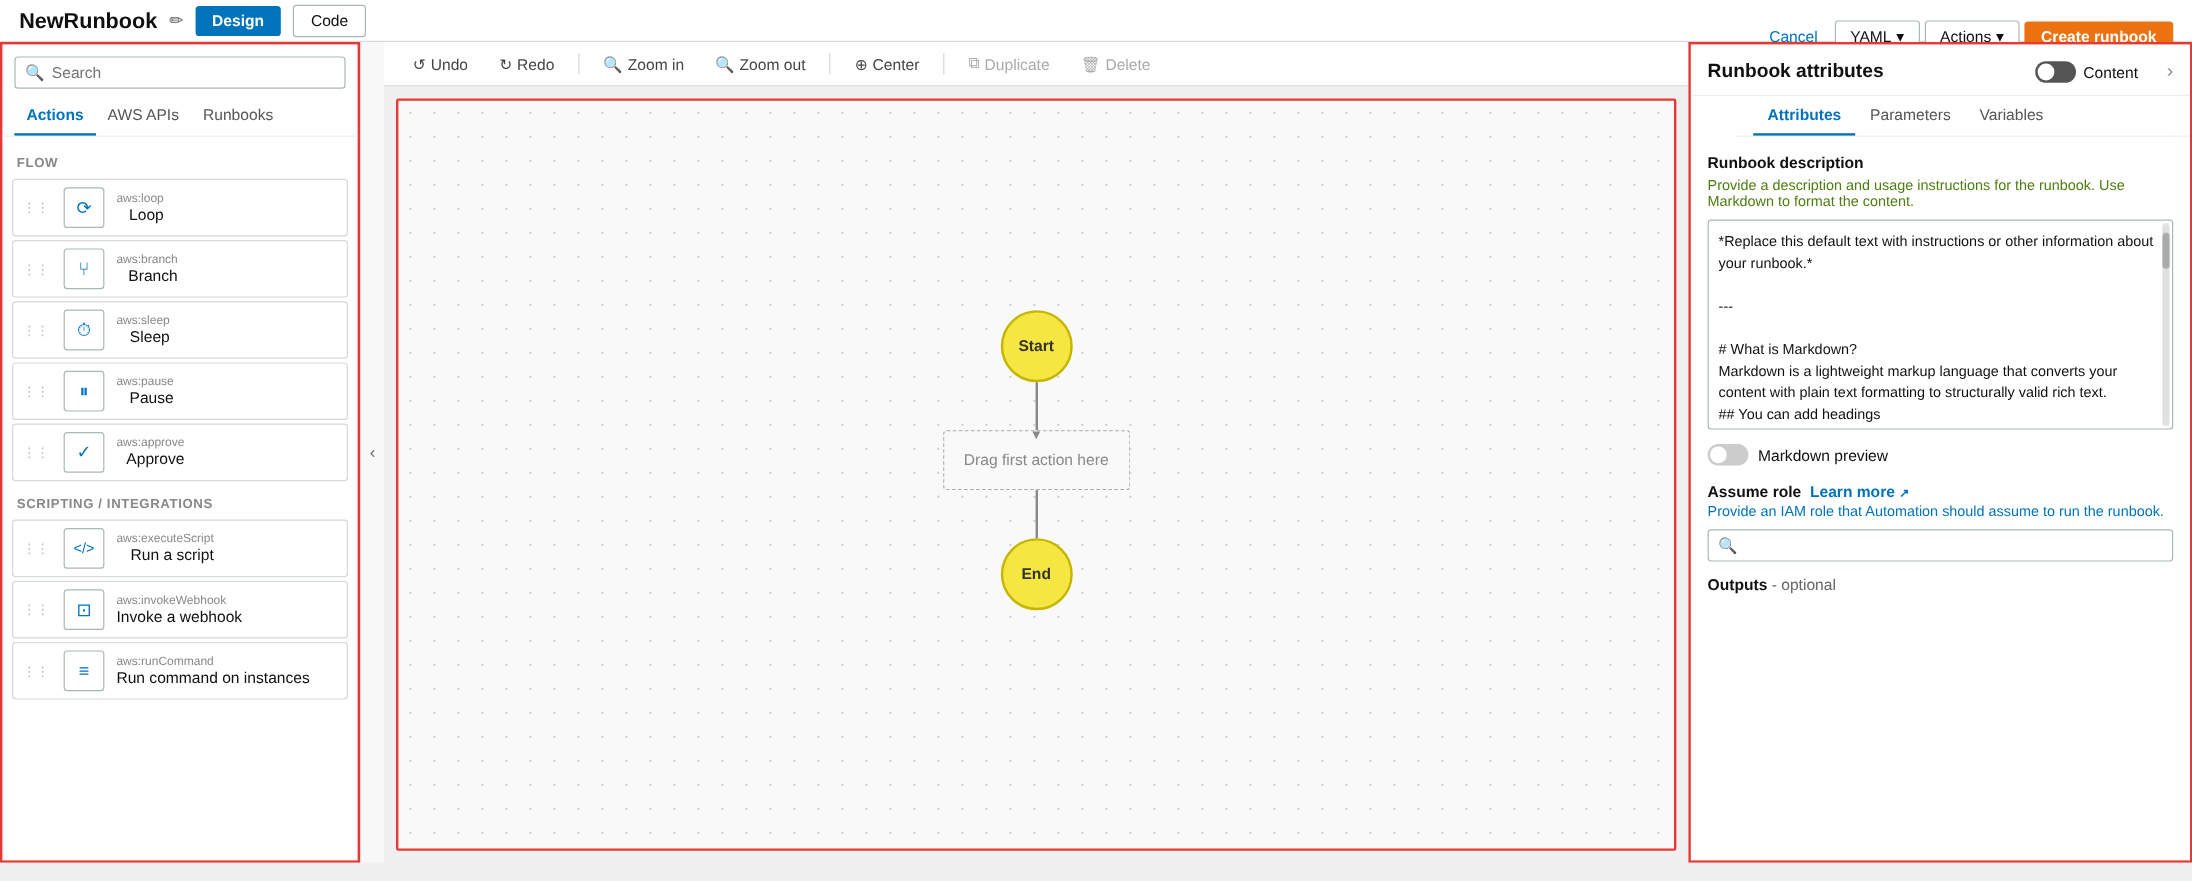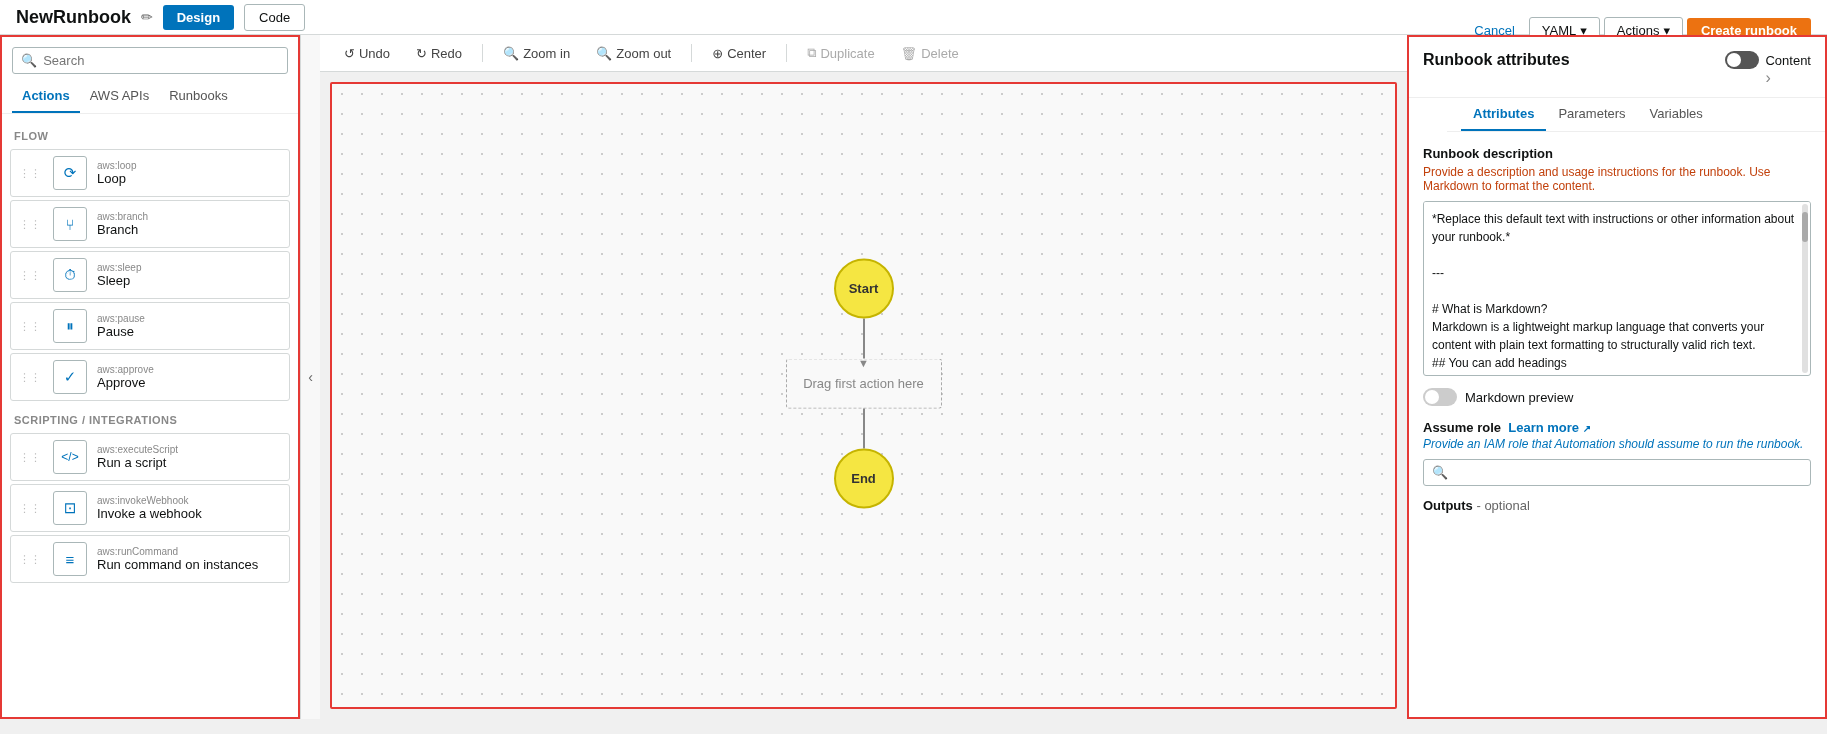--- a/index.html
+++ b/index.html
@@ -64,21 +64,21 @@
     .flow-item {
       display: flex; align-items: center; gap: 10px; margin: 3px 8px; padding: 6px 8px;
       border: 1px solid #d5d9d9; border-radius: 3px; cursor: grab; background: #fff;
     }
     .flow-item-icon {
       width: 34px; height: 34px; border: 1px solid #aab7b8; border-radius: 3px;
       display: flex; align-items: center; justify-content: center; flex-shrink: 0; color: #0073bb; font-size: 15px;
     }
     .flow-item-text { display: flex; flex-direction: column; }
     .flow-item-aws { font-size: 10px; color: #888; }
-    .flow-item-name { font-size: 13px; font-weight: 500; color: #0f1111; }
+    .flow-item-name { font-size: 13px; font-weight: 500; color: #0f1111; text-align: right; }
     .drag-handle { color: #bbb; font-size: 11px; margin-right: 2px; }
     .collapse-arrow {
       width: 20px; cursor: pointer; background: #f8f8f8; border-left: 1px solid #d5d9d9;
       display: flex; align-items: center; justify-content: center; font-size: 14px; color: #666;
       flex-shrink: 0;
     }
 
     
     .center-area { flex: 1; display: flex; flex-direction: column; background: #f0f0f0; overflow: hidden; }
     .toolbar {
@@ -122,41 +122,41 @@
     
     .right-panel {
       width: 420px; background: #fff; border: 2px solid #e53935; display: flex; flex-direction: column;
       flex-shrink: 0; overflow: hidden;
     }
     .right-header {
       display: flex; align-items: flex-start; justify-content: space-between;
       padding: 14px 14px 10px 14px; border-bottom: 1px solid #eee;
     }
     .right-header-title { font-size: 16px; font-weight: 700; color: #0f1111; }
-    .right-header-right { display: flex; align-items: center; gap: 0; flex-direction: column; }
+    .right-header-right { display: flex; align-items: center; gap: 24px; }
     .toggle-switch {
       display: flex; align-items: center; gap: 6px;
     }
     .toggle-track {
       width: 34px; height: 18px; background: #555; border-radius: 9px; position: relative; cursor: pointer;
     }
     .toggle-knob {
       width: 14px; height: 14px; background: #fff; border-radius: 50%;
       position: absolute; top: 2px; left: 2px; transition: left 0.2s;
     }
     .toggle-label { font-size: 13px; color: #0f1111; }
     .expand-icon { color: #888; cursor: pointer; font-size: 16px; }
     .right-tabs { display: flex; border-bottom: 1px solid #eee; padding: 0 14px; margin-left: 38px; }
     .right-tab {
       padding: 8px 12px; font-size: 13px; color: #555; cursor: pointer; border-bottom: 2px solid transparent;
     }
     .right-tab.active { color: #0073bb; border-bottom: 2px solid #0073bb; font-weight: 600; }
     .right-content { flex: 1; overflow-y: auto; padding: 14px; }
     .field-label { font-size: 13px; font-weight: 700; color: #0f1111; margin-bottom: 4px; }
-    .field-desc { font-size: 12px; color: #c2410c; margin-bottom: 8px; }
+    .field-desc { font-size: 12px; color: #4d7c0f; margin-bottom: 8px; }
     .text-area-wrapper { position: relative; border: 1px solid #aab7b8; border-radius: 3px; overflow: hidden; margin-bottom: 12px; }
     .text-area-content {
       width: 100%; height: 170px; resize: none; border: none; outline: none;
       padding: 8px; font-size: 12px; color: #0f1111; font-family: inherit; overflow-y: auto;
       line-height: 1.5;
     }
     .scrollbar-v {
       position: absolute; right: 2px; top: 2px; bottom: 2px; width: 6px; background: #e0e0e0; border-radius: 3px;
     }
     .scrollbar-thumb {
@@ -167,21 +167,21 @@
       width: 34px; height: 18px; background: #ccc; border-radius: 9px; position: relative; cursor: pointer;
     }
     .markdown-toggle-knob {
       width: 14px; height: 14px; background: #fff; border-radius: 50%;
       position: absolute; top: 2px; left: 2px;
     }
     .markdown-label { font-size: 13px; color: #0f1111; }
     .assume-role-label { font-size: 13px; font-weight: 700; color: #0f1111; margin-bottom: 2px; }
     .learn-more { color: #0073bb; cursor: pointer; text-decoration: none; }
     .external-icon { font-size: 10px; }
-    .assume-role-desc { font-size: 12px; color: #0073bb; margin-bottom: 8px; font-style: italic; }
+    .assume-role-desc { font-size: 12px; color: #0073bb; margin-bottom: 8px; }
     .search-input-row {
       display: flex; align-items: center; border: 1px solid #aab7b8; border-radius: 3px; padding: 5px 8px; gap: 6px; margin-bottom: 12px;
     }
     .search-input-row input { border: none; outline: none; width: 100%; font-size: 13px; }
     .outputs-label { font-size: 13px; font-weight: 700; color: #0f1111; }
     .optional-tag { font-weight: 400; color: #666; }
   </style>
 </head>
 <body>
 

